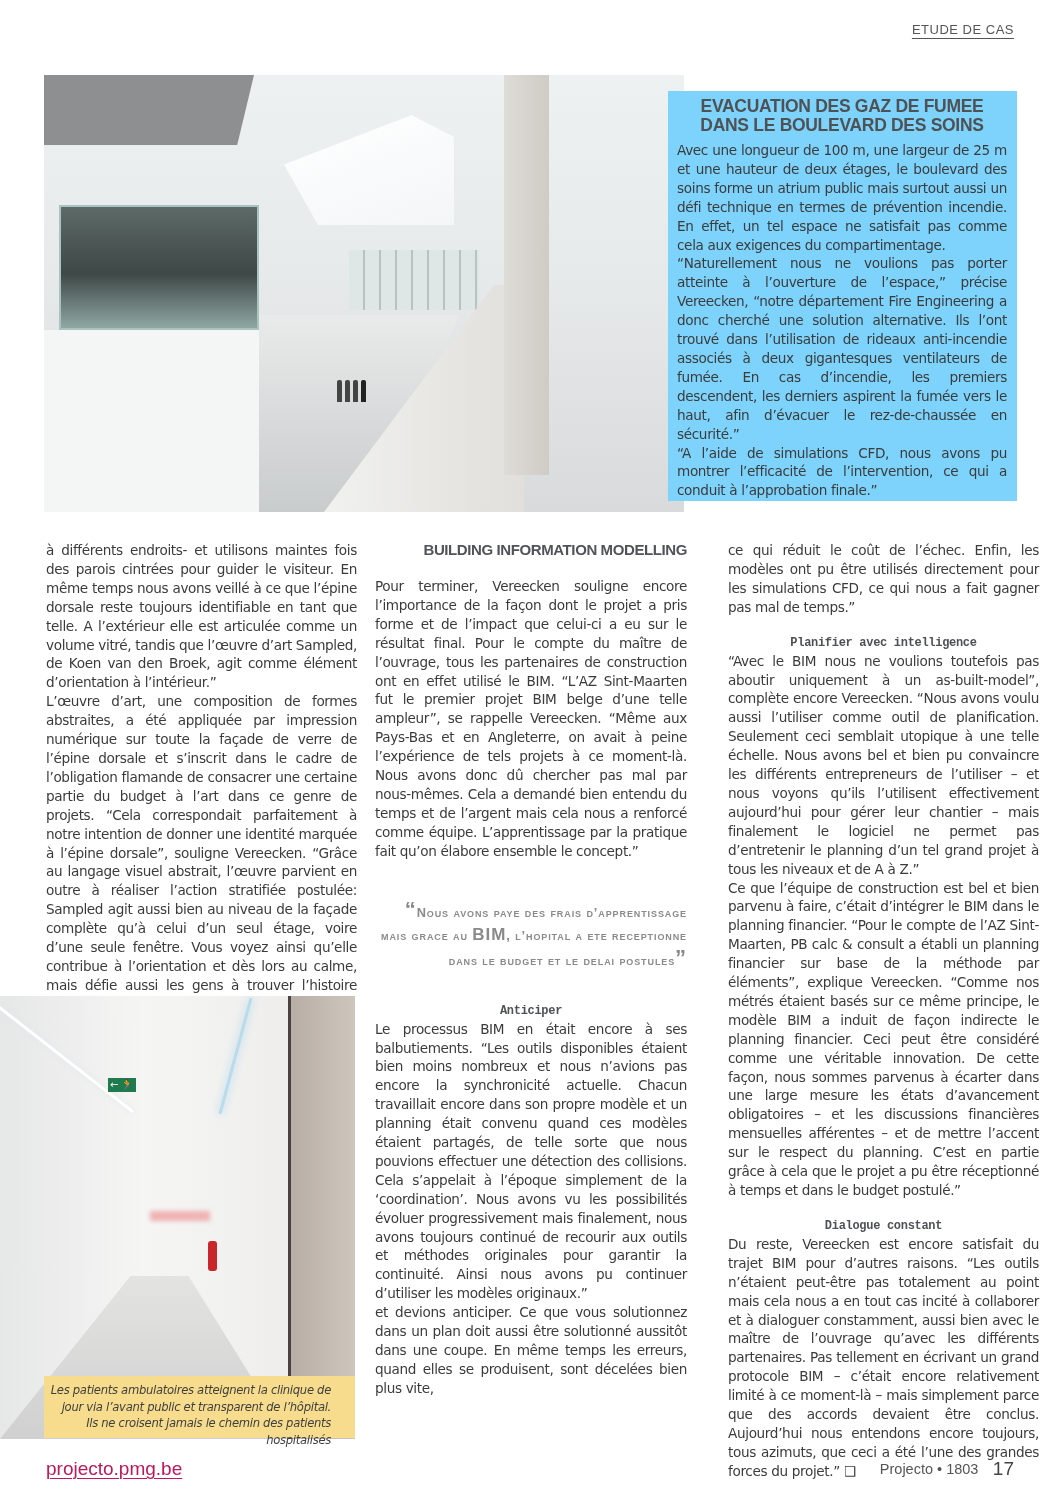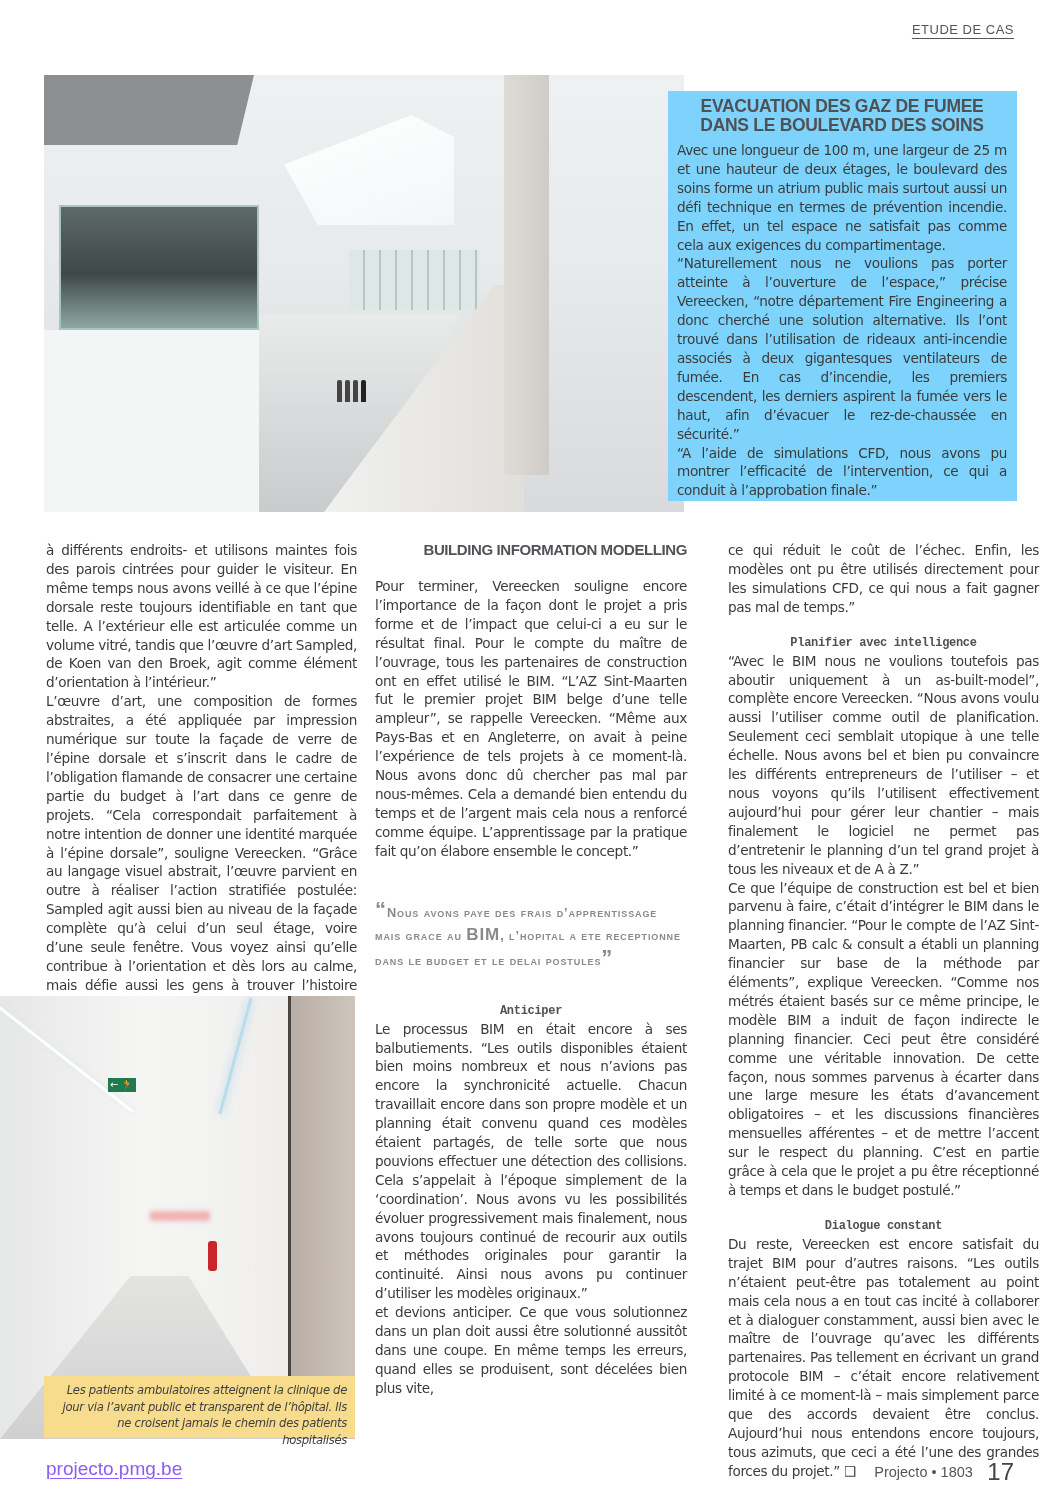--- a/index.html
+++ b/index.html
@@ -64,21 +64,21 @@
     font-family: "Liberation Sans", sans-serif; font-weight: bold; font-size: 15px; color: #505357;
     letter-spacing: -0.4px; margin-bottom: 18px; line-height: 18px; text-align: right;
   }
   .subhead {
     font-family: Liberation Mono, monospace; font-weight: bold; font-size: 12px; color: #4f5255;
     line-height: 18px; letter-spacing: -0.3px; text-align: center;
   }
   .gap-16 { height: 17px; }
 
   .pull-quote {
-    margin: 38px 0 30px 0; text-align: left; color: #8a8a8a;
+    margin: 38px 0 30px 0; text-align: right; color: #8a8a8a;
     font-family: "Liberation Sans", sans-serif; font-weight: bold; font-size: 12.8px; line-height: 22px;
     letter-spacing: 0.9px; font-variant: small-caps;
   }
   .pull-quote .mark { font-size: 22px; font-weight: bold; color: #888; }
 
   .indent-block { margin-left: 28px; }
 
   
   .corridor-photo {
     position: absolute; left: 0; top: 996px; width: 355px; height: 443px; overflow: hidden;
@@ -92,31 +92,31 @@
     transform: rotate(15deg); box-shadow:0 0 8px #a8d3ea; }
   .corridor-photo .exit-sign { position:absolute; left:108px; top:82px; width:28px; height:14px; background:#1f7a4d; color:#fff;
     font-size: 10px; line-height: 14px; text-align:center; font-family: "DejaVu Sans", sans-serif; }
   .corridor-photo .floor { position:absolute; left:0; top:280px; width:290px; height:163px;
     background: linear-gradient(180deg,#e3e3e2,#cfd0cf); clip-path: polygon(45% 0, 65% 0, 100% 100%, 0 100%); }
   .corridor-photo .extinguisher { position:absolute; left:208px; top:245px; width:9px; height:30px; background:#c8262b; border-radius:3px; }
   .corridor-photo .red-light { position:absolute; left:150px; top:215px; width:60px; height:10px; background:#f0b3b3; filter: blur(2px); }
 
   .caption-box {
     position: absolute; left: 44px; top: 1376px; width: 311px; height: 62px; background: #f6dc8c;
-    padding: 6px 8px 0 6px; text-align: right; font-style: italic; font-size: 11.6px; line-height: 16.6px; color: #3f3f3f;
+    padding: 6px 24px 0 6px; text-align: right; font-style: italic; font-size: 11.6px; line-height: 16.6px; color: #3f3f3f;
     letter-spacing: -0.3px;
   }
 
   .footer-url {
-    position: absolute; left: 46px; top: 1458px; font-family: "Liberation Sans", sans-serif; font-size: 19px; color: #8b5cf6;
+    position: absolute; left: 46px; top: 1458px; font-family: "Liberation Sans", sans-serif; font-size: 19px; color: #be185d;
     text-decoration: underline; text-underline-offset: 3px; text-decoration-thickness: 1px;
   }
   .footer-right { position: absolute; right: 44px; top: 1458px; font-family: "Liberation Sans", sans-serif; color: #555; }
   .footer-right .issue { font-size: 14.5px; vertical-align: middle; }
-  .footer-right .page-num { font-size: 24px; margin-left: 10px; vertical-align: middle; color: #444; }
+  .footer-right .page-num { font-size: 19px; margin-left: 10px; vertical-align: middle; color: #444; }
 </style>
 </head>
 <body>
 
 <div class="section-tag">ETUDE DE CAS</div>
 
 <div class="hero-photo">
   <div class="ceiling-panel"></div>
   <div class="skylight"></div>
   <div class="glass-box"></div>

